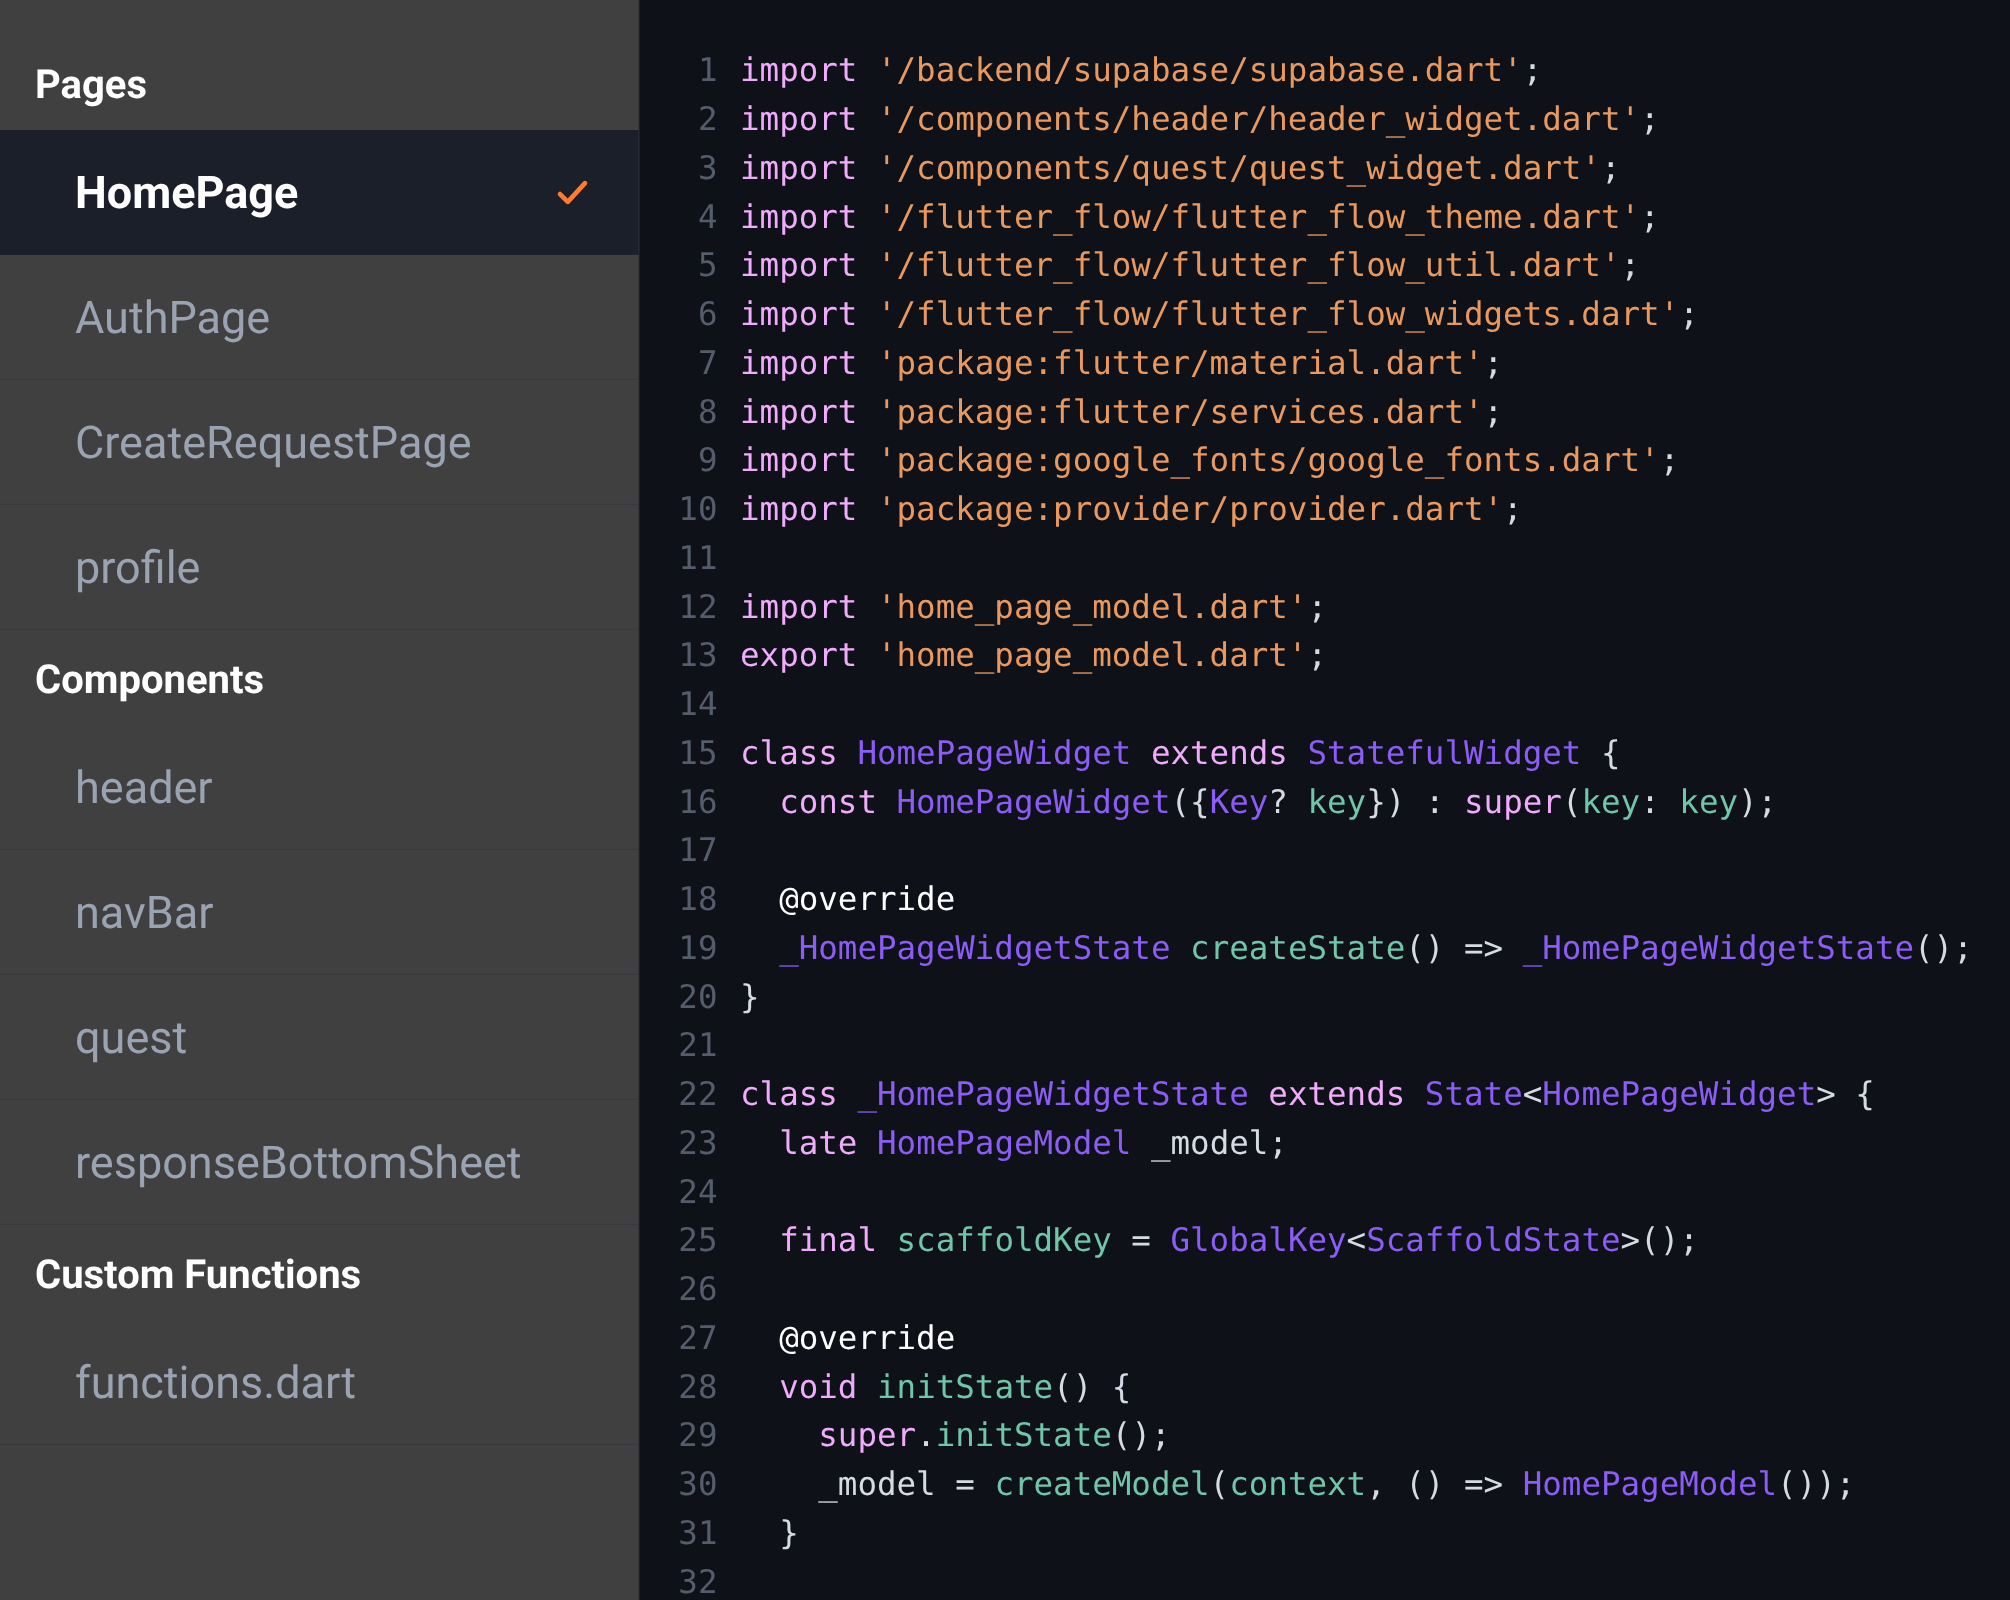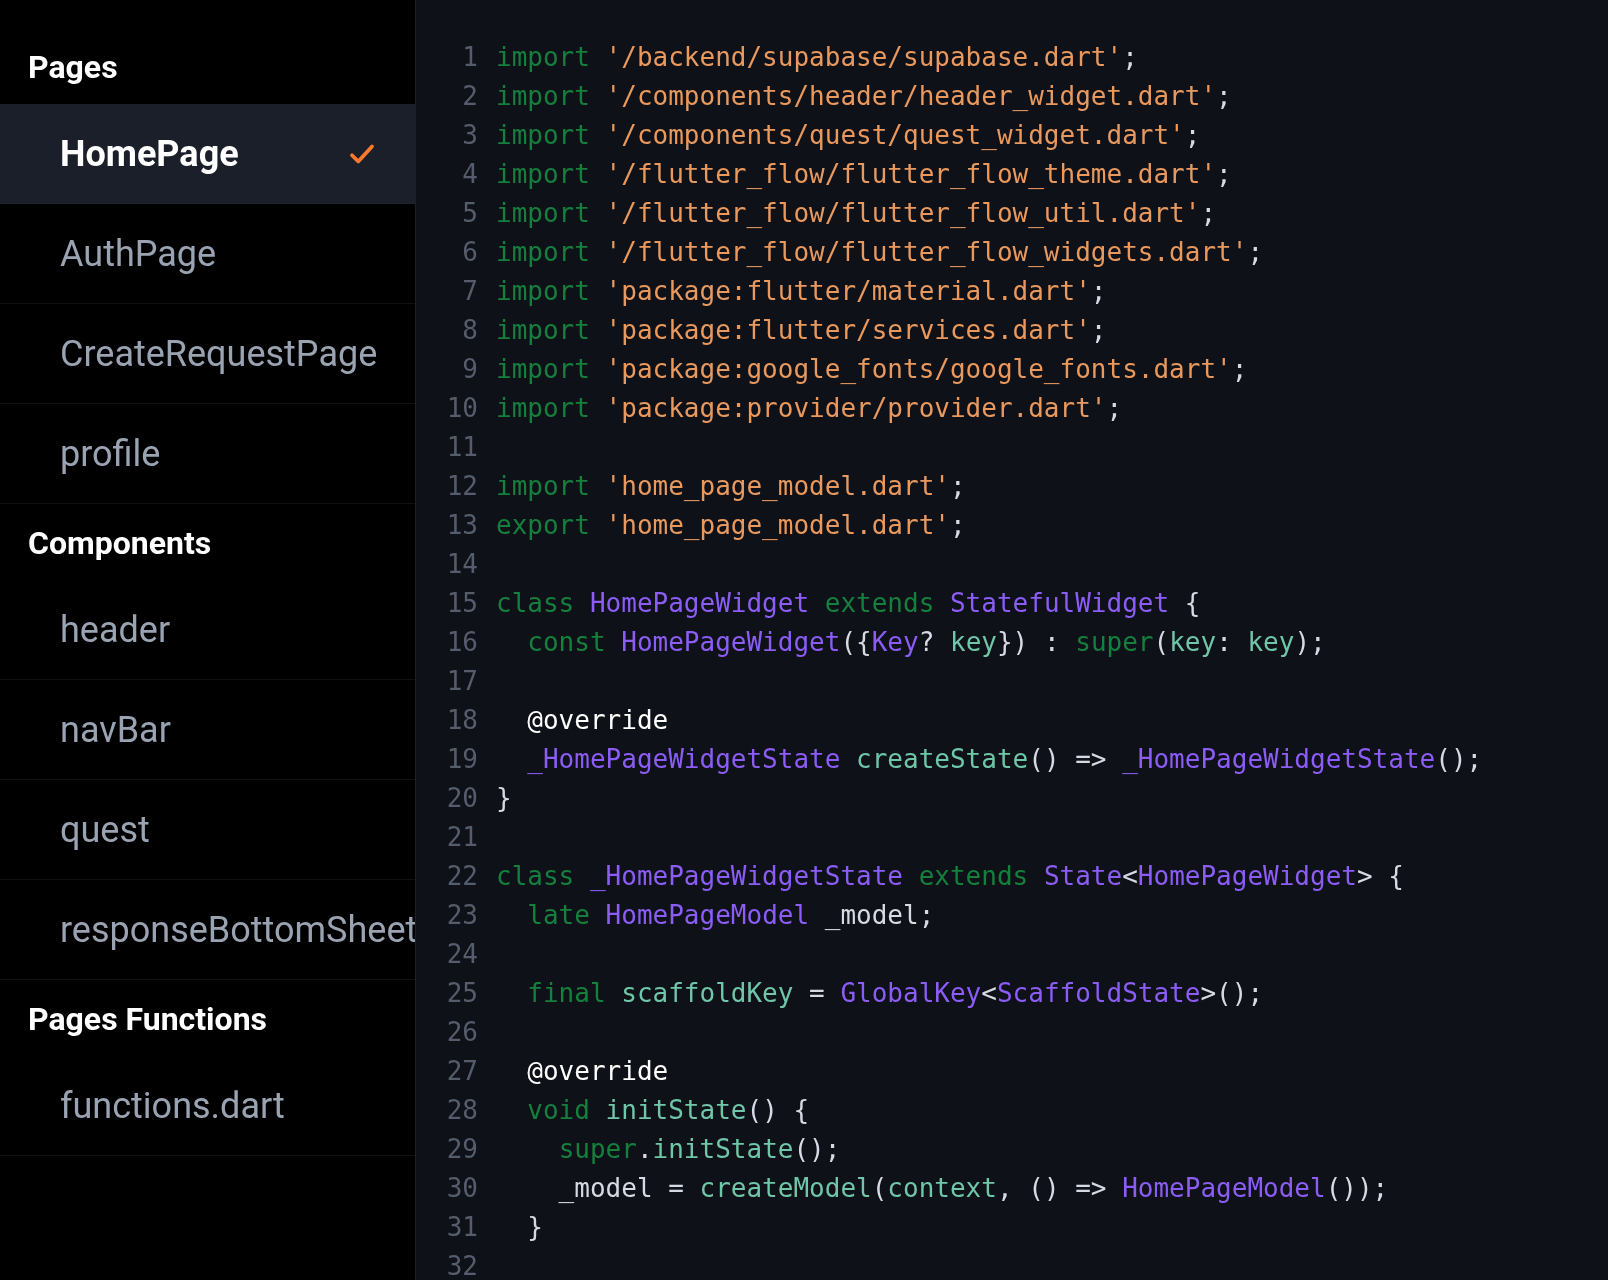--- a/index.html
+++ b/index.html
@@ -10,22 +10,22 @@
     font-family: -apple-system, BlinkMacSystemFont, "Segoe UI", Roboto, sans-serif;
     color: #fff;
     overflow: hidden;
   }
   .app {
     display: flex;
     width: 100%;
     height: 100%;
   }
   .sidebar {
-    width: 416px;
-    background: #000000;
+    width: 512px;
+    background: #404040;
     border-right: 1px solid #1a1f2a;
     overflow-y: auto;
     padding-top: 28px;
   }
   .section-title {
     font-size: 32px;
     font-weight: 700;
     color: #fff;
     padding: 20px 28px 18px 28px;
   }
@@ -72,21 +72,21 @@
     user-select: none;
   }
   .gutter div { height: 39px; }
   .code {
     flex: 1;
     white-space: pre;
     color: #d5dae4;
   }
   .code .line { height: 39px; display: block; }
 
-  .kw { color: #15803d; margin-top: 48px; }
+  .kw { color: #f0abfc; margin-top: 48px; }
   .str { color: #e9995d; }
   .type { color: #8b5cf6; }
   .ident { color: #6fc6a8; }
   .punct { color: #d5dae4; }
   .param { color: #6fc6a8; }
   .white { color: #ffffff; }
 </style>
 </head>
 <body>
 
@@ -116,21 +116,21 @@
       </div>
       <div class="item">
         <span class="label">navBar</span>
       </div>
       <div class="item">
         <span class="label">quest</span>
       </div>
       <div class="item">
         <span class="label">responseBottomSheet</span>
       </div>
-      <div class="section-title">Pages Functions</div>
+      <div class="section-title">Custom Functions</div>
       <div class="item">
         <span class="label">functions.dart</span>
       </div>
     </div>
   <div class="editor">
     <div class="gutter" id="gutter">
         <div>1</div>
         <div>2</div>
         <div>3</div>
         <div>4</div>

